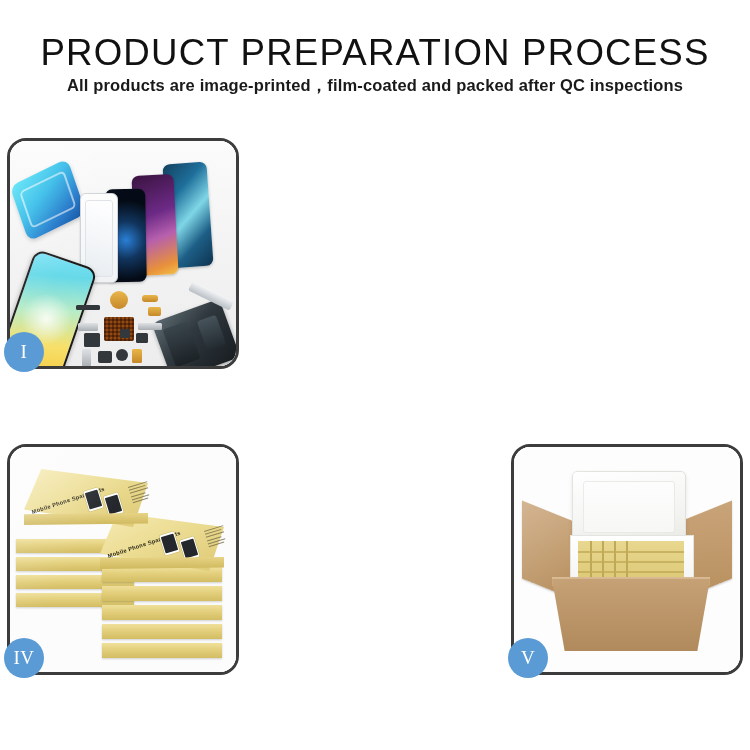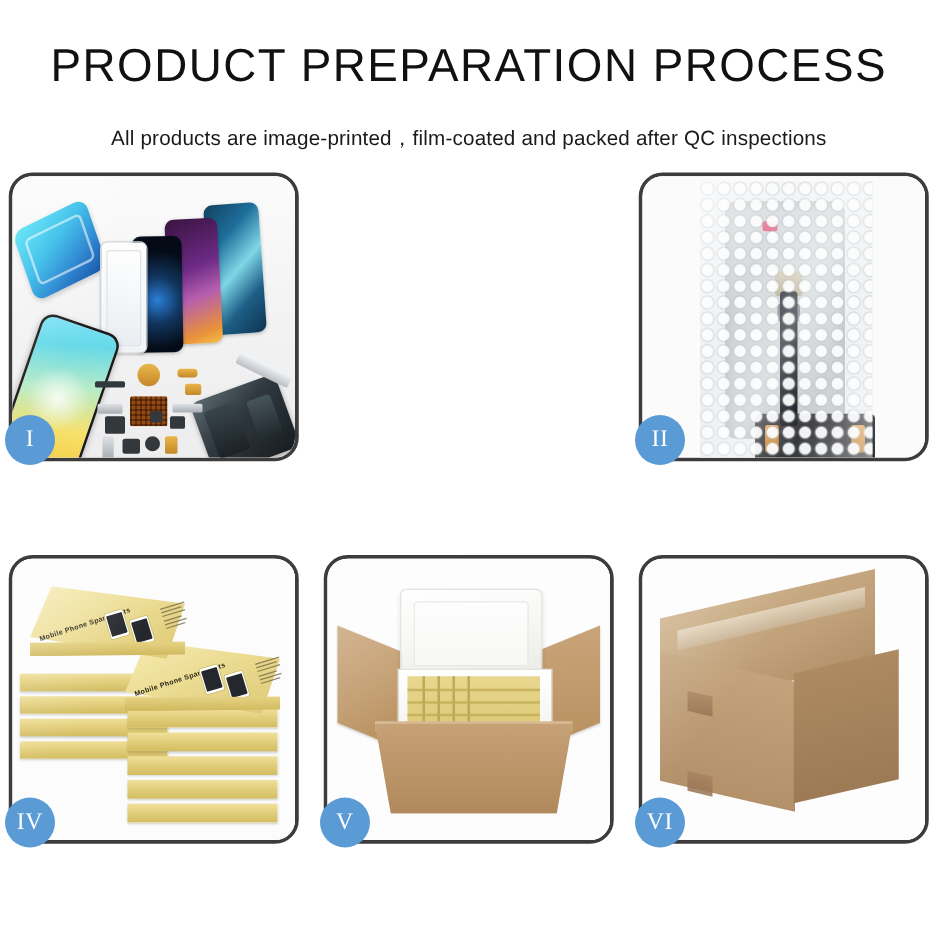--- a/index.html
+++ b/index.html
@@ -28,23 +28,23 @@
     font-weight: 400;
     letter-spacing: 1.2px;
     color: #111111;
     line-height: 1.05;
     margin: 0;
     transform: scaleX(0.99);
   }
   .page-subtitle {
     font-family: "Liberation Sans Narrow", "Liberation Sans", sans-serif;
     font-size: 16.5px;
-    font-weight: 400;
+    font-weight: 700;
     color: #1a1a1a;
-    margin: 27px 0 0 0;
+    margin: 2px 0 0 0;
     letter-spacing: 0.15px;
   }
 
   
   .grid {
     position: absolute;
     left: 0;
     top: 138px;
     width: 750px;
   }
@@ -451,42 +451,20 @@
             <div class="part round" style="left:40px;top:60px;width:12px;height:12px;"></div>
             <div class="part gold" style="left:56px;top:60px;width:10px;height:14px;"></div>
             <div class="part" style="left:44px;top:40px;width:10px;height:9px;"></div>
           </div>
           <div class="sheen"></div>
         </div>
       </div>
       <div class="badge">I</div>
     </div>
 
-    <div class="panel">
-      <div class="panel-inner">
-        <div class="photo">
-          <div class="p2-bg"></div>
-          <div class="bubblebag">
-            <div class="screen-inside">
-              <div class="pinkdot"></div>
-              <div class="flex-connector"></div>
-              <div class="ic-chip"></div>
-              <div class="flex-cable"></div>
-              <div class="bottom-cluster">
-                <div class="tab" style="left:8px;"></div>
-                <div class="tab" style="right:8px;"></div>
-              </div>
-            </div>
-            <div class="bubbles"></div>
-            <div class="bag-sheen"></div>
-          </div>
-        </div>
-      </div>
-      <div class="badge">II</div>
-    </div>
 
   </div>
 
   <div class="grid-row">
 
     <div class="panel">
       <div class="panel-inner">
         <div class="photo">
           <div class="p4-bg"></div>
 
@@ -568,29 +546,14 @@
               <em style="top:38px"></em>
           </div>
           <div class="carton-rim"></div>
           <div class="carton-front"></div>
           <div class="sheen"></div>
         </div>
       </div>
       <div class="badge">V</div>
     </div>
 
-    <div class="panel">
-      <div class="panel-inner">
-        <div class="photo">
-          <div class="p6-bg"></div>
-          <div class="c6-top"></div>
-          <div class="c6-tape"></div>
-          <div class="c6-front"></div>
-          <div class="c6-right"></div>
-          <div class="c6-tab" style="left:36px;top:108px;transform:skewY(13deg);"></div>
-          <div class="c6-tab" style="left:36px;top:172px;transform:skewY(13deg);"></div>
-          <div class="sheen"></div>
-        </div>
-      </div>
-      <div class="badge">VI</div>
-    </div>
   </div>
 </div>
 
 </body></html>

